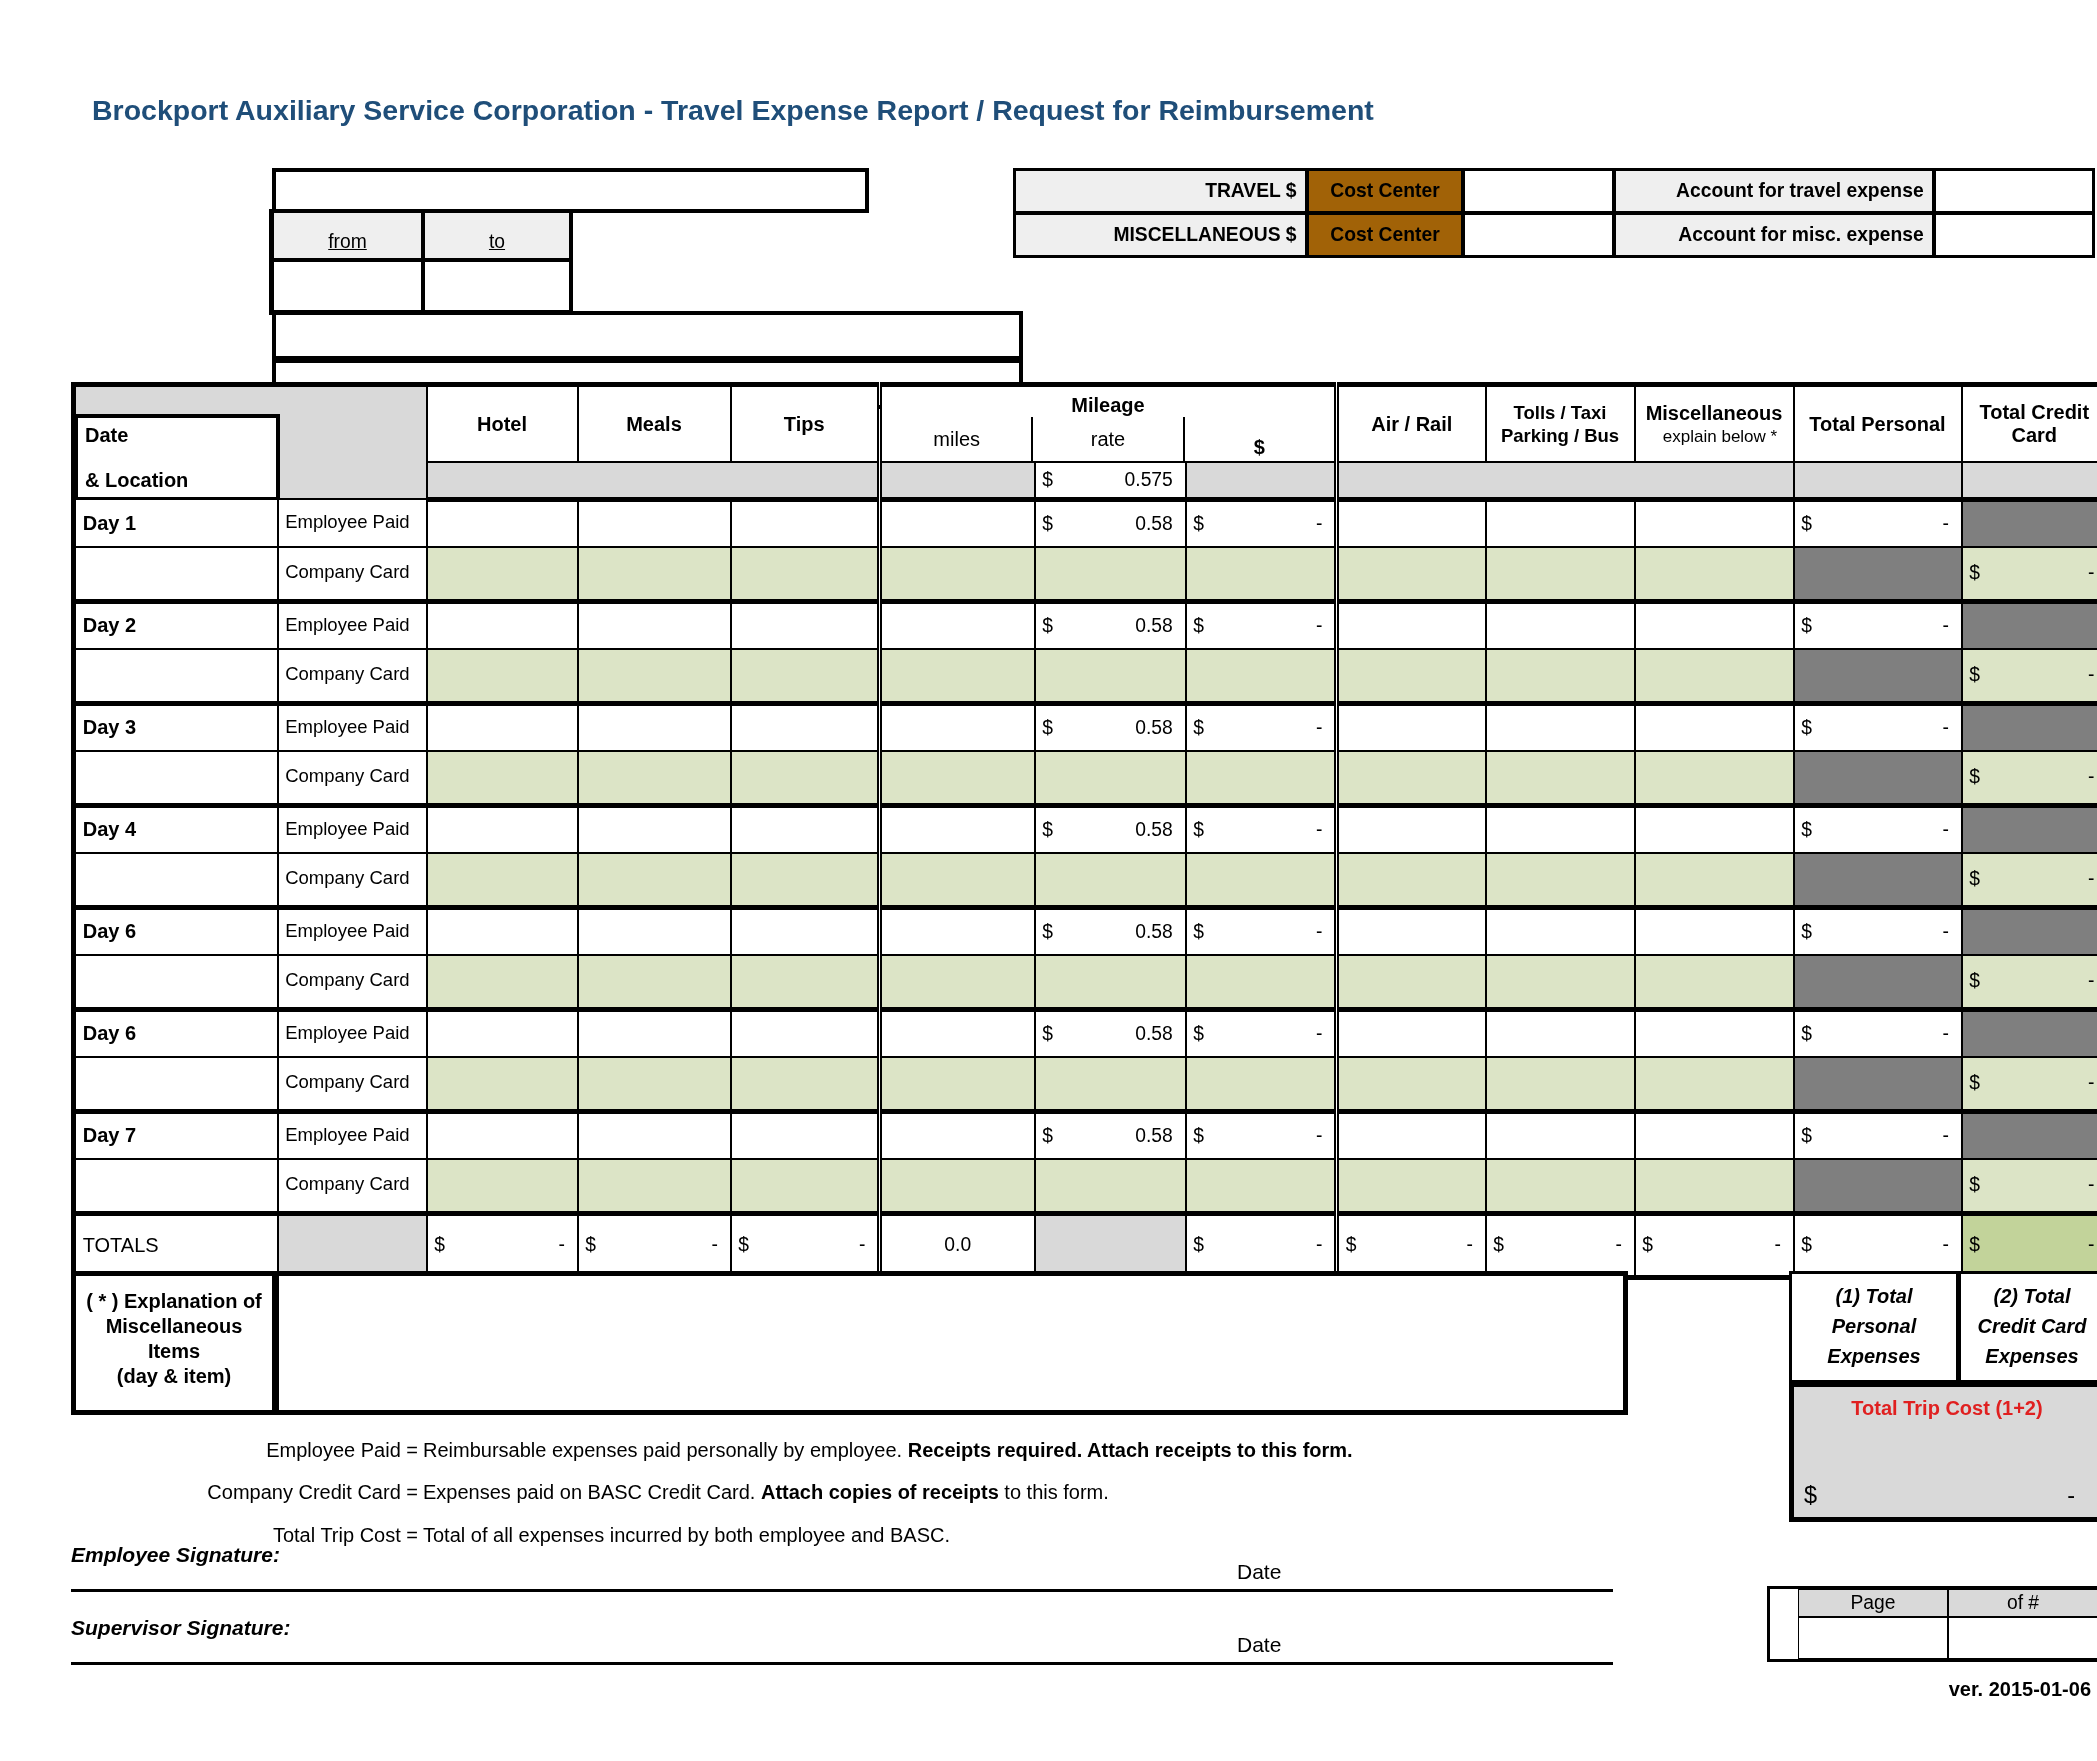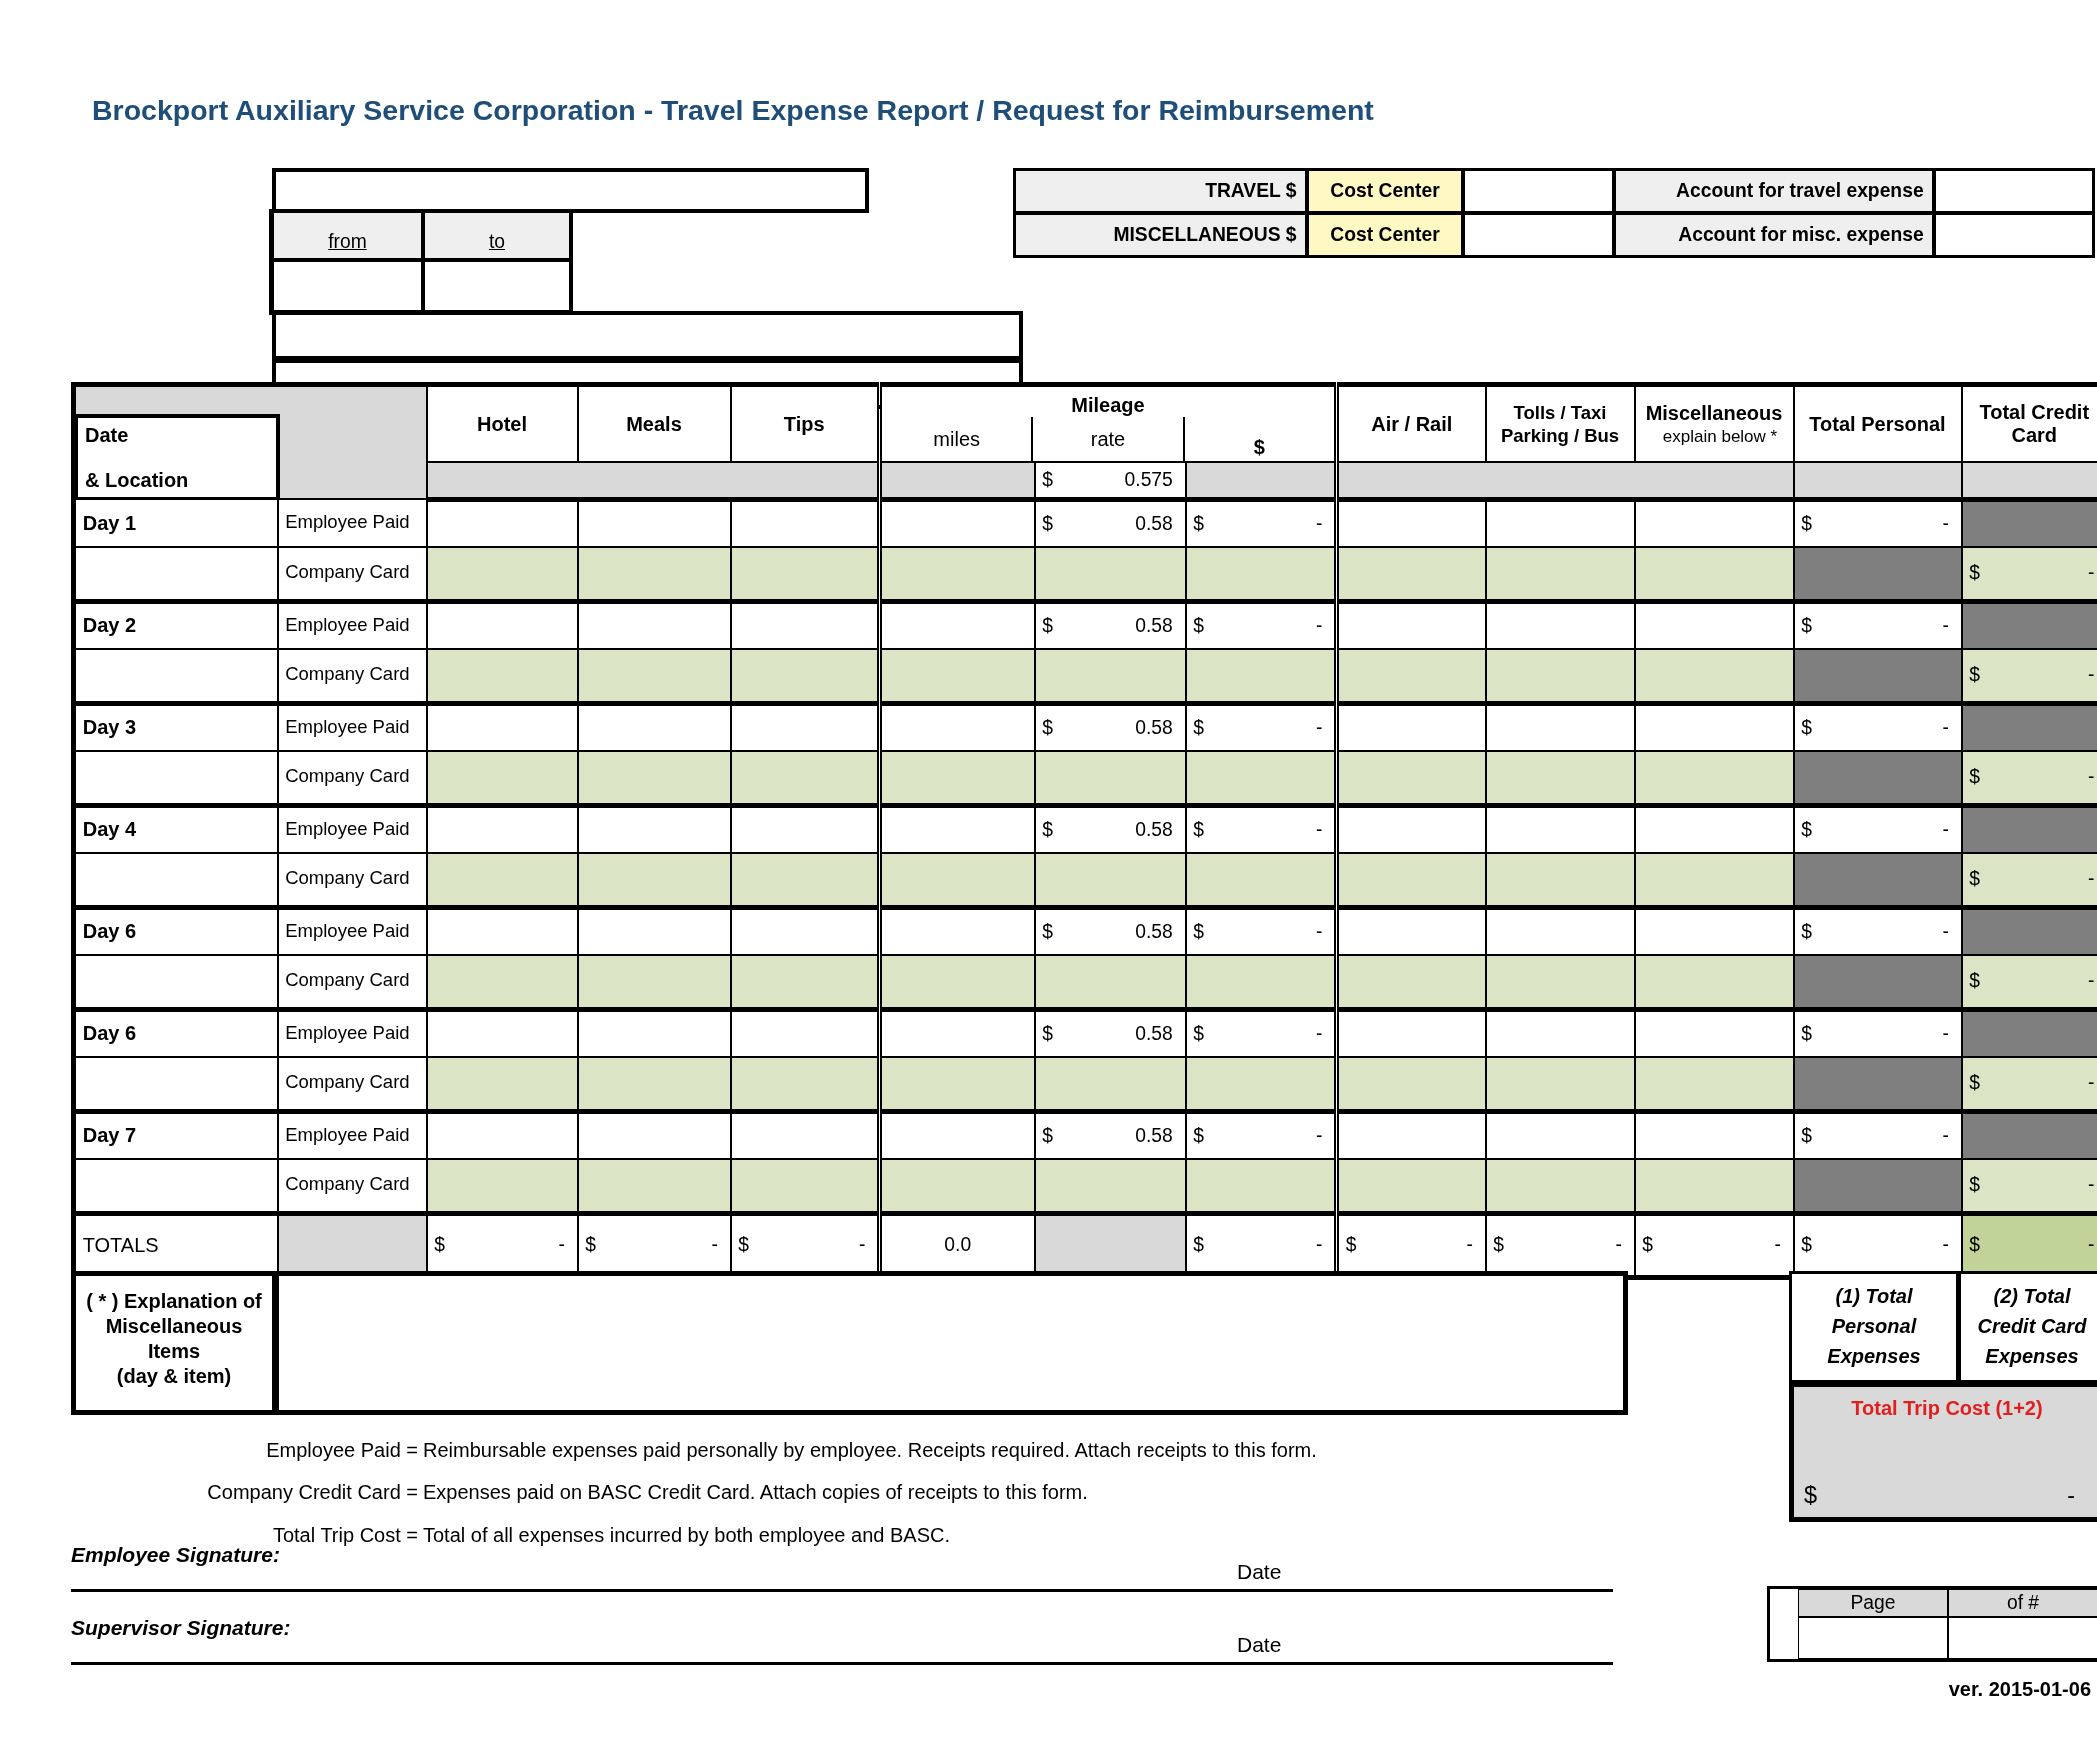--- a/index.html
+++ b/index.html
@@ -27,21 +27,21 @@
   .ft-hdr span { text-decoration: underline; }
   .ft-input { background: #fff; border: 2.5px solid #000; }
   .grp-border { left: 232px; top: 209px; width: 304px; height: 106px; border: 3.4px solid #000; pointer-events: none; background: transparent; }
   .purpose-input { left: 235px; top: 311px; width: 751px; height: 49px; }
   .dest-input { left: 235px; top: 359px; width: 751px; height: 50px; }
 
   
   .acct { left: 976px; top: 168px; display: grid; grid-template-columns: 293px 156px 151px 320px 160px; grid-auto-rows: 44px; border: 1.7px solid #000; }
   .acct > div { border: 2.5px solid #000; display: flex; align-items: center; }
   .acct .glbl { background: #efefef; font-weight: bold; justify-content: flex-end; padding-right: 8.4px; }
-  .acct .gctr { background: #fef9c3; font-weight: bold; justify-content: center; }
+  .acct .gctr { background: #a16207; font-weight: bold; justify-content: center; }
   .acct .winp { background: #fff; }
 
   
   .main { position: absolute; left: 34px; top: 382px; width: 2035px; border-collapse: collapse; table-layout: fixed; border: 5px solid #000; }
   .main td { border: 2.5px solid #000; vertical-align: middle; overflow: hidden; }
   tr.hrow { height: 74px; }
   tr.sub { height: 37px; }
   tr.sub td { border-bottom: 5px solid #000; }
   tr.r-emp { height: 48px; }
   tr.r-comp { height: 54px; }
@@ -80,21 +80,21 @@
   .note1 { left: 1752px; top: 1271px; width: 170px; height: 112px; }
   .note2 { left: 1921px; top: 1271px; width: 148px; height: 112px; }
   .trip { left: 1752px; top: 1382px; width: 316px; height: 140px; border: 5px solid #000; background: #d9d9d9; display: flex; flex-direction: column; justify-content: space-between; padding: 10px 0 8.4px 0; }
   .trip-label { color: #e02020; font-weight: bold; font-size: 20px; text-align: center; }
   .trip-amt { display: flex; justify-content: space-between; padding: 0 25px 0 10px; font-size: 23.5px; }
 
   
   .legend { left: 34px; top: 1439px; width: 1343px; }
   .legend-row { display: flex; margin-bottom: 19.3px; font-size: 20px; }
   .legend-term { width: 352px; text-align: right; padding-right: 5px; flex: none; }
-  .legend-desc b { font-weight: normal; }
+  .legend-desc b { font-weight: bold; }
 
   
   .sig { left: 34px; width: 1542px; height: 34px; border-bottom: 3.4px solid #000; }
   .sig1 { top: 1558px; } .sig2 { top: 1631px; }
   .sig-lbl { position: absolute; left: 0; bottom: 22px; font-weight: bold; font-size: 21px; font-style: italic; }
   .sig-date { position: absolute; left: 1166px; bottom: 5px; font-size: 21px; }
 
   
   .pagebox { left: 1730px; top: 1586px; width: 334px; border: 3.4px solid #000; display: grid; grid-template-columns: 1fr 1fr; grid-template-rows: 28px 42px; padding-left: 28px; }
   .pagebox > div { border: 1.7px solid #000; }

